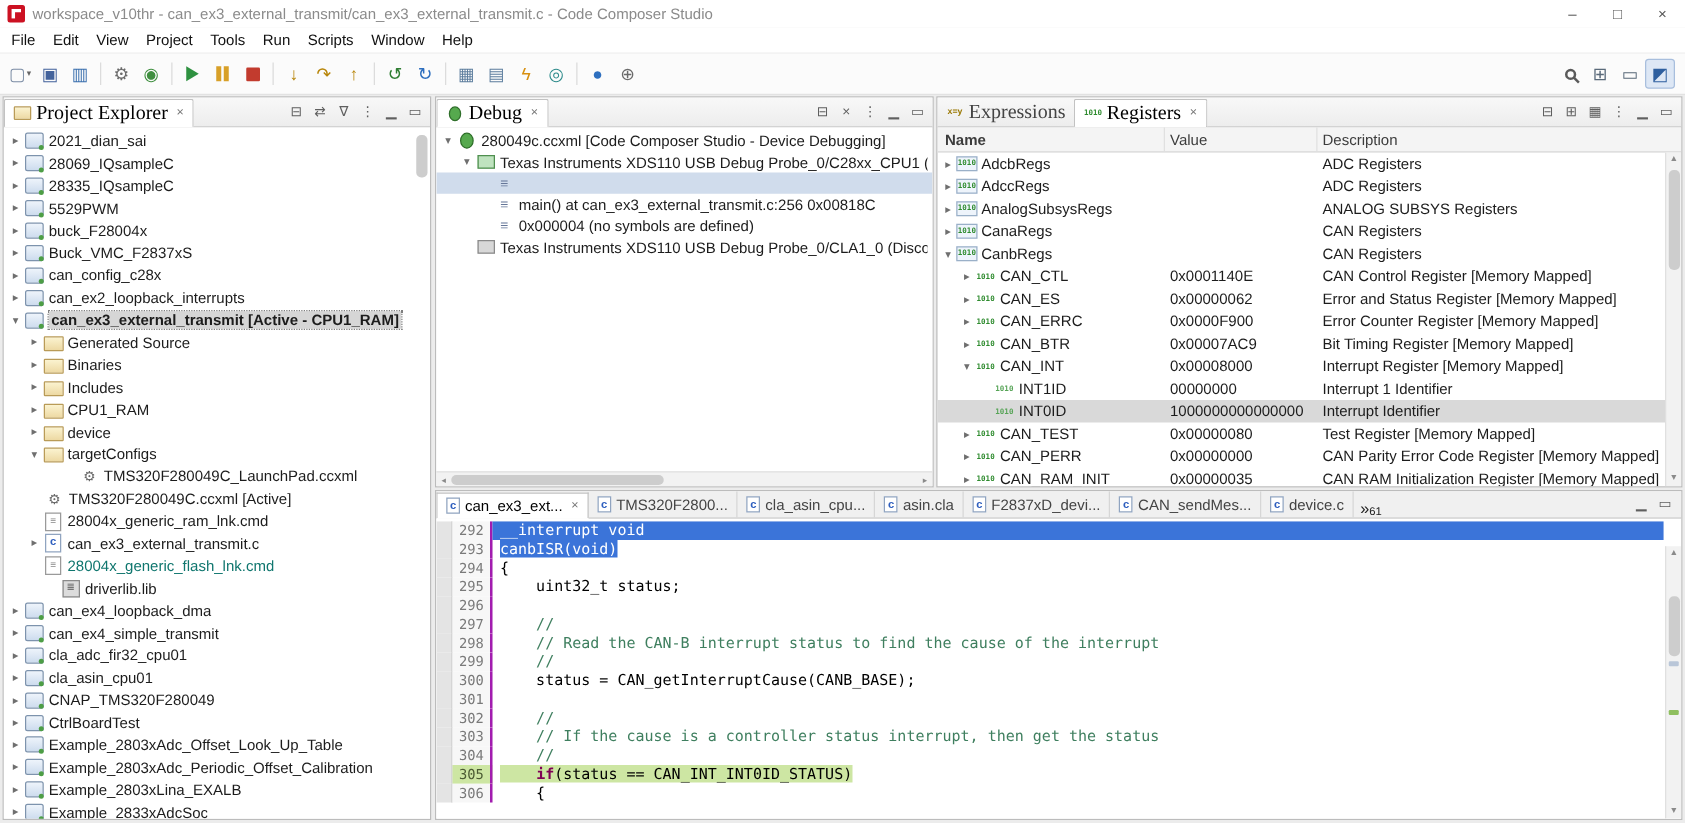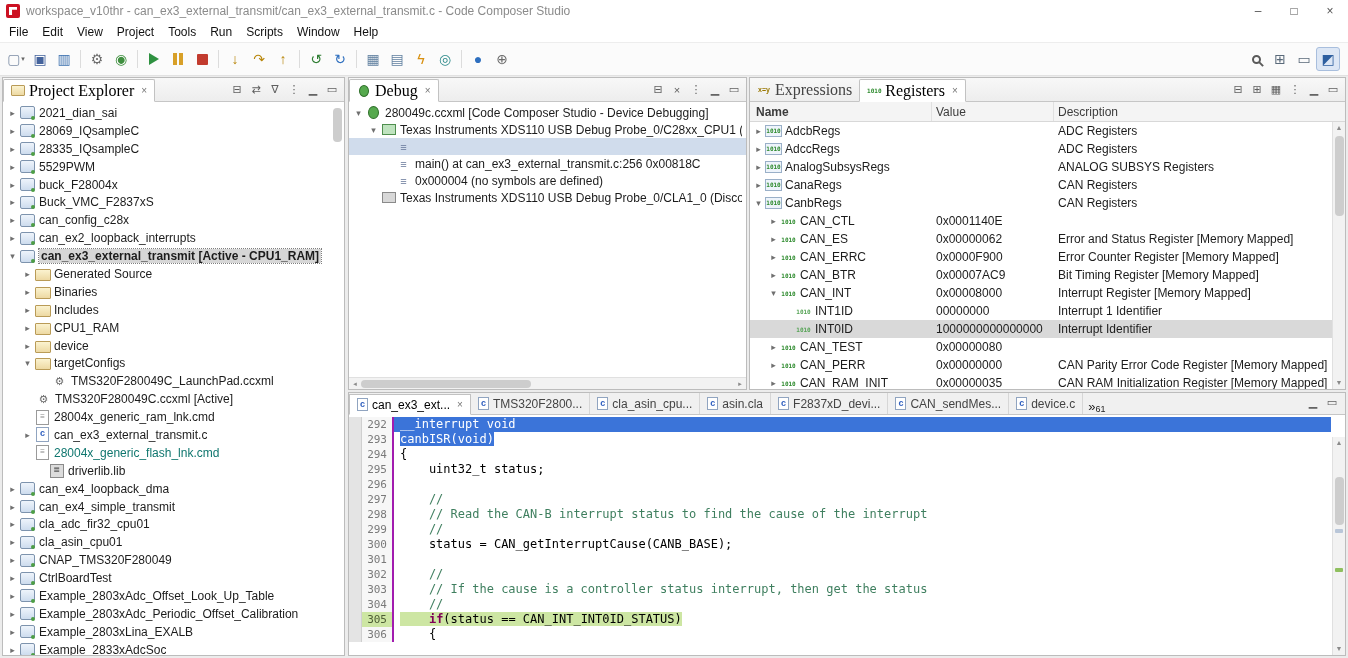--- a/index.html
+++ b/index.html
@@ -330,21 +330,21 @@
       <div class="tree-row pe" style="padding-left: 18px;">
         <span class="twisty">▸</span>
         <span class="ticon i-folder"></span>
         <span class="tlabel">device</span>
       </div>
       <div class="tree-row pe" style="padding-left: 18px;">
         <span class="twisty">▾</span>
         <span class="ticon i-folder"></span>
         <span class="tlabel">targetConfigs</span>
       </div>
-      <div class="tree-row pe" style="padding-left: 35px;">
+      <div class="tree-row pe" style="padding-left: 47px;">
         <span class="twisty"></span>
         <span class="ticon i-ccxml"></span>
         <span class="tlabel">TMS320F280049C_LaunchPad.ccxml</span>
       </div>
       <div class="tree-row pe" style="padding-left: 19px;">
         <span class="twisty"></span>
         <span class="ticon i-ccxml"></span>
         <span class="tlabel">TMS320F280049C.ccxml [Active]</span>
       </div>
       <div class="tree-row pe" style="padding-left: 18px;">
@@ -549,20 +549,21 @@
         <div class="reg-value"></div>
         <div class="reg-desc">CAN Registers</div>
       </div>
       <div class="reg-row">
         <div class="reg-name" style="padding-left: 17px;">
           <span class="twisty">▸</span>
           <span class="ticon i-register"></span>
           <span class="tlabel">CAN_CTL</span>
         </div>
         <div class="reg-value">0x0001140E</div>
+        <div class="reg-desc">CAN Control Register [Memory Mapped]</div>
       </div>
       <div class="reg-row">
         <div class="reg-name" style="padding-left: 17px;">
           <span class="twisty">▸</span>
           <span class="ticon i-register"></span>
           <span class="tlabel">CAN_ES</span>
         </div>
         <div class="reg-value">0x00000062</div>
         <div class="reg-desc">Error and Status Register [Memory Mapped]</div>
       </div>
@@ -611,20 +612,21 @@
         <div class="reg-value">1000000000000000</div>
         <div class="reg-desc">Interrupt Identifier</div>
       </div>
       <div class="reg-row">
         <div class="reg-name" style="padding-left: 17px;">
           <span class="twisty">▸</span>
           <span class="ticon i-register"></span>
           <span class="tlabel">CAN_TEST</span>
         </div>
         <div class="reg-value">0x00000080</div>
+        <div class="reg-desc">Test Register [Memory Mapped]</div>
       </div>
       <div class="reg-row">
         <div class="reg-name" style="padding-left: 17px;">
           <span class="twisty">▸</span>
           <span class="ticon i-register"></span>
           <span class="tlabel">CAN_PERR</span>
         </div>
         <div class="reg-value">0x00000000</div>
         <div class="reg-desc">CAN Parity Error Code Register [Memory Mapped]</div>
       </div>

